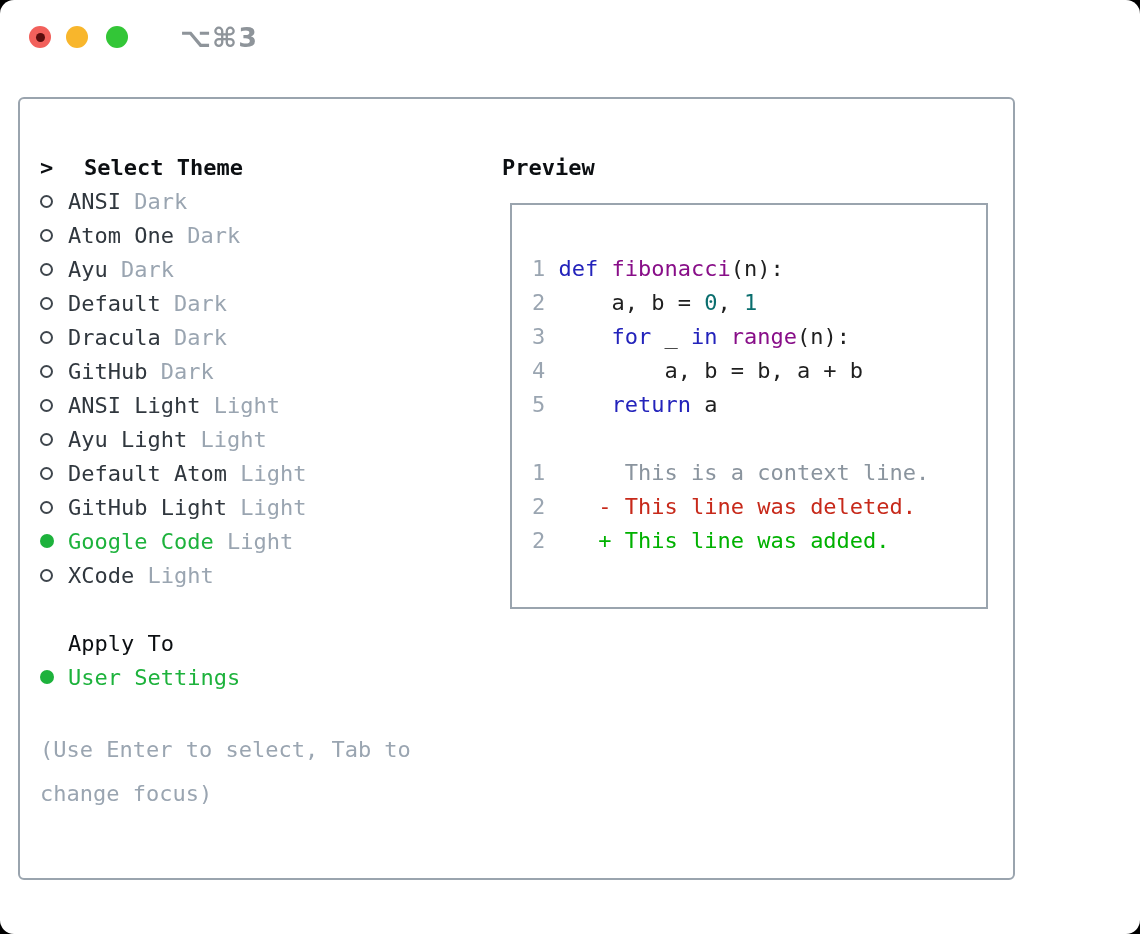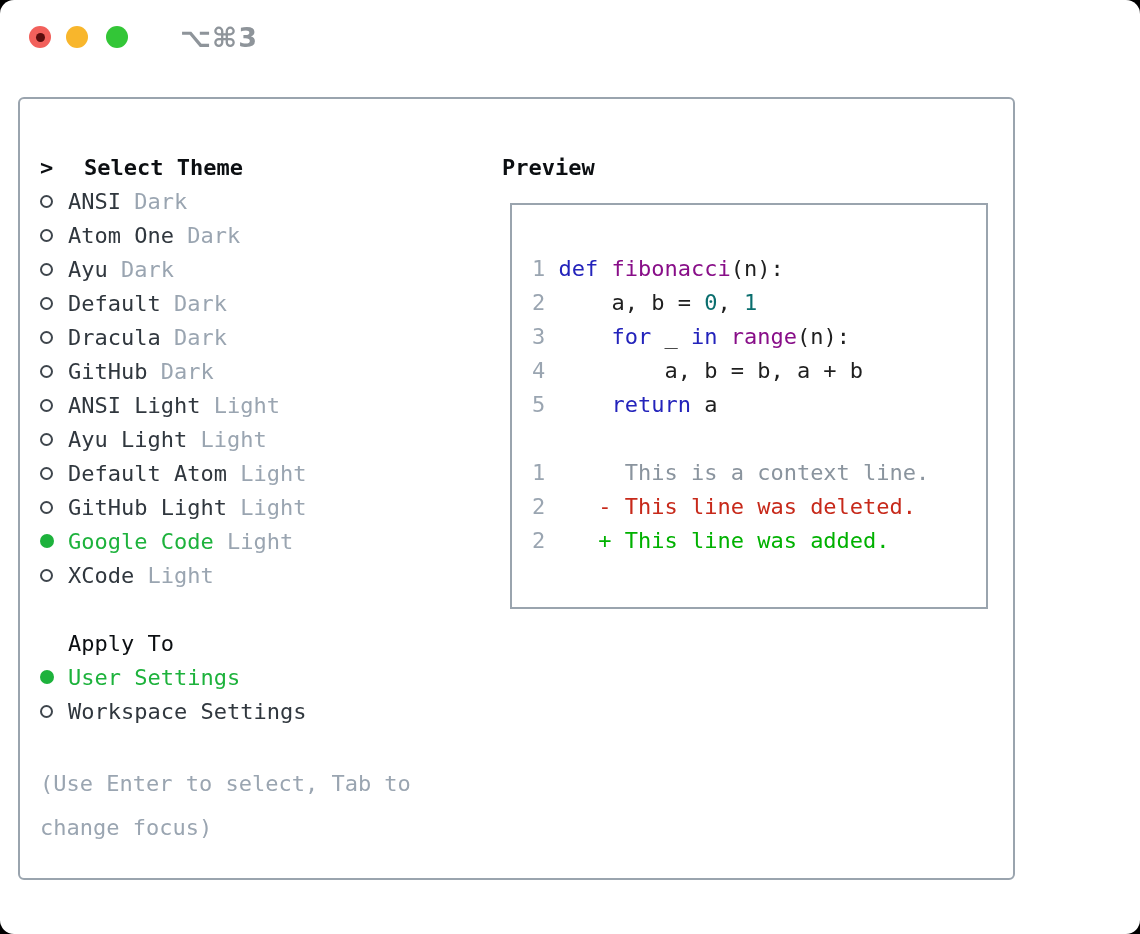--- a/index.html
+++ b/index.html
@@ -170,25 +170,20 @@
         <span class="bullet-col"></span>
         <span class="apply-header">Apply To</span>
       </div>
 
       <div id="apply-list">
           <div class="row apply-item selected">
     <span class="bullet-col"><span class="radio"></span></span>
     <span class="t-name">User Settings</span>
     
   </div>
-          <div class="row apply-item">
-    <span class="bullet-col"><span class="radio"></span></span>
-    <span class="t-name">Workspace Settings</span>
-    
-  </div>
         </div>
 
       <div class="blank-row"></div>
 
       <div class="hint">(Use Enter to select, Tab to change focus)</div>
 
     </div>
 
     <div class="preview-header">Preview</div>
 

